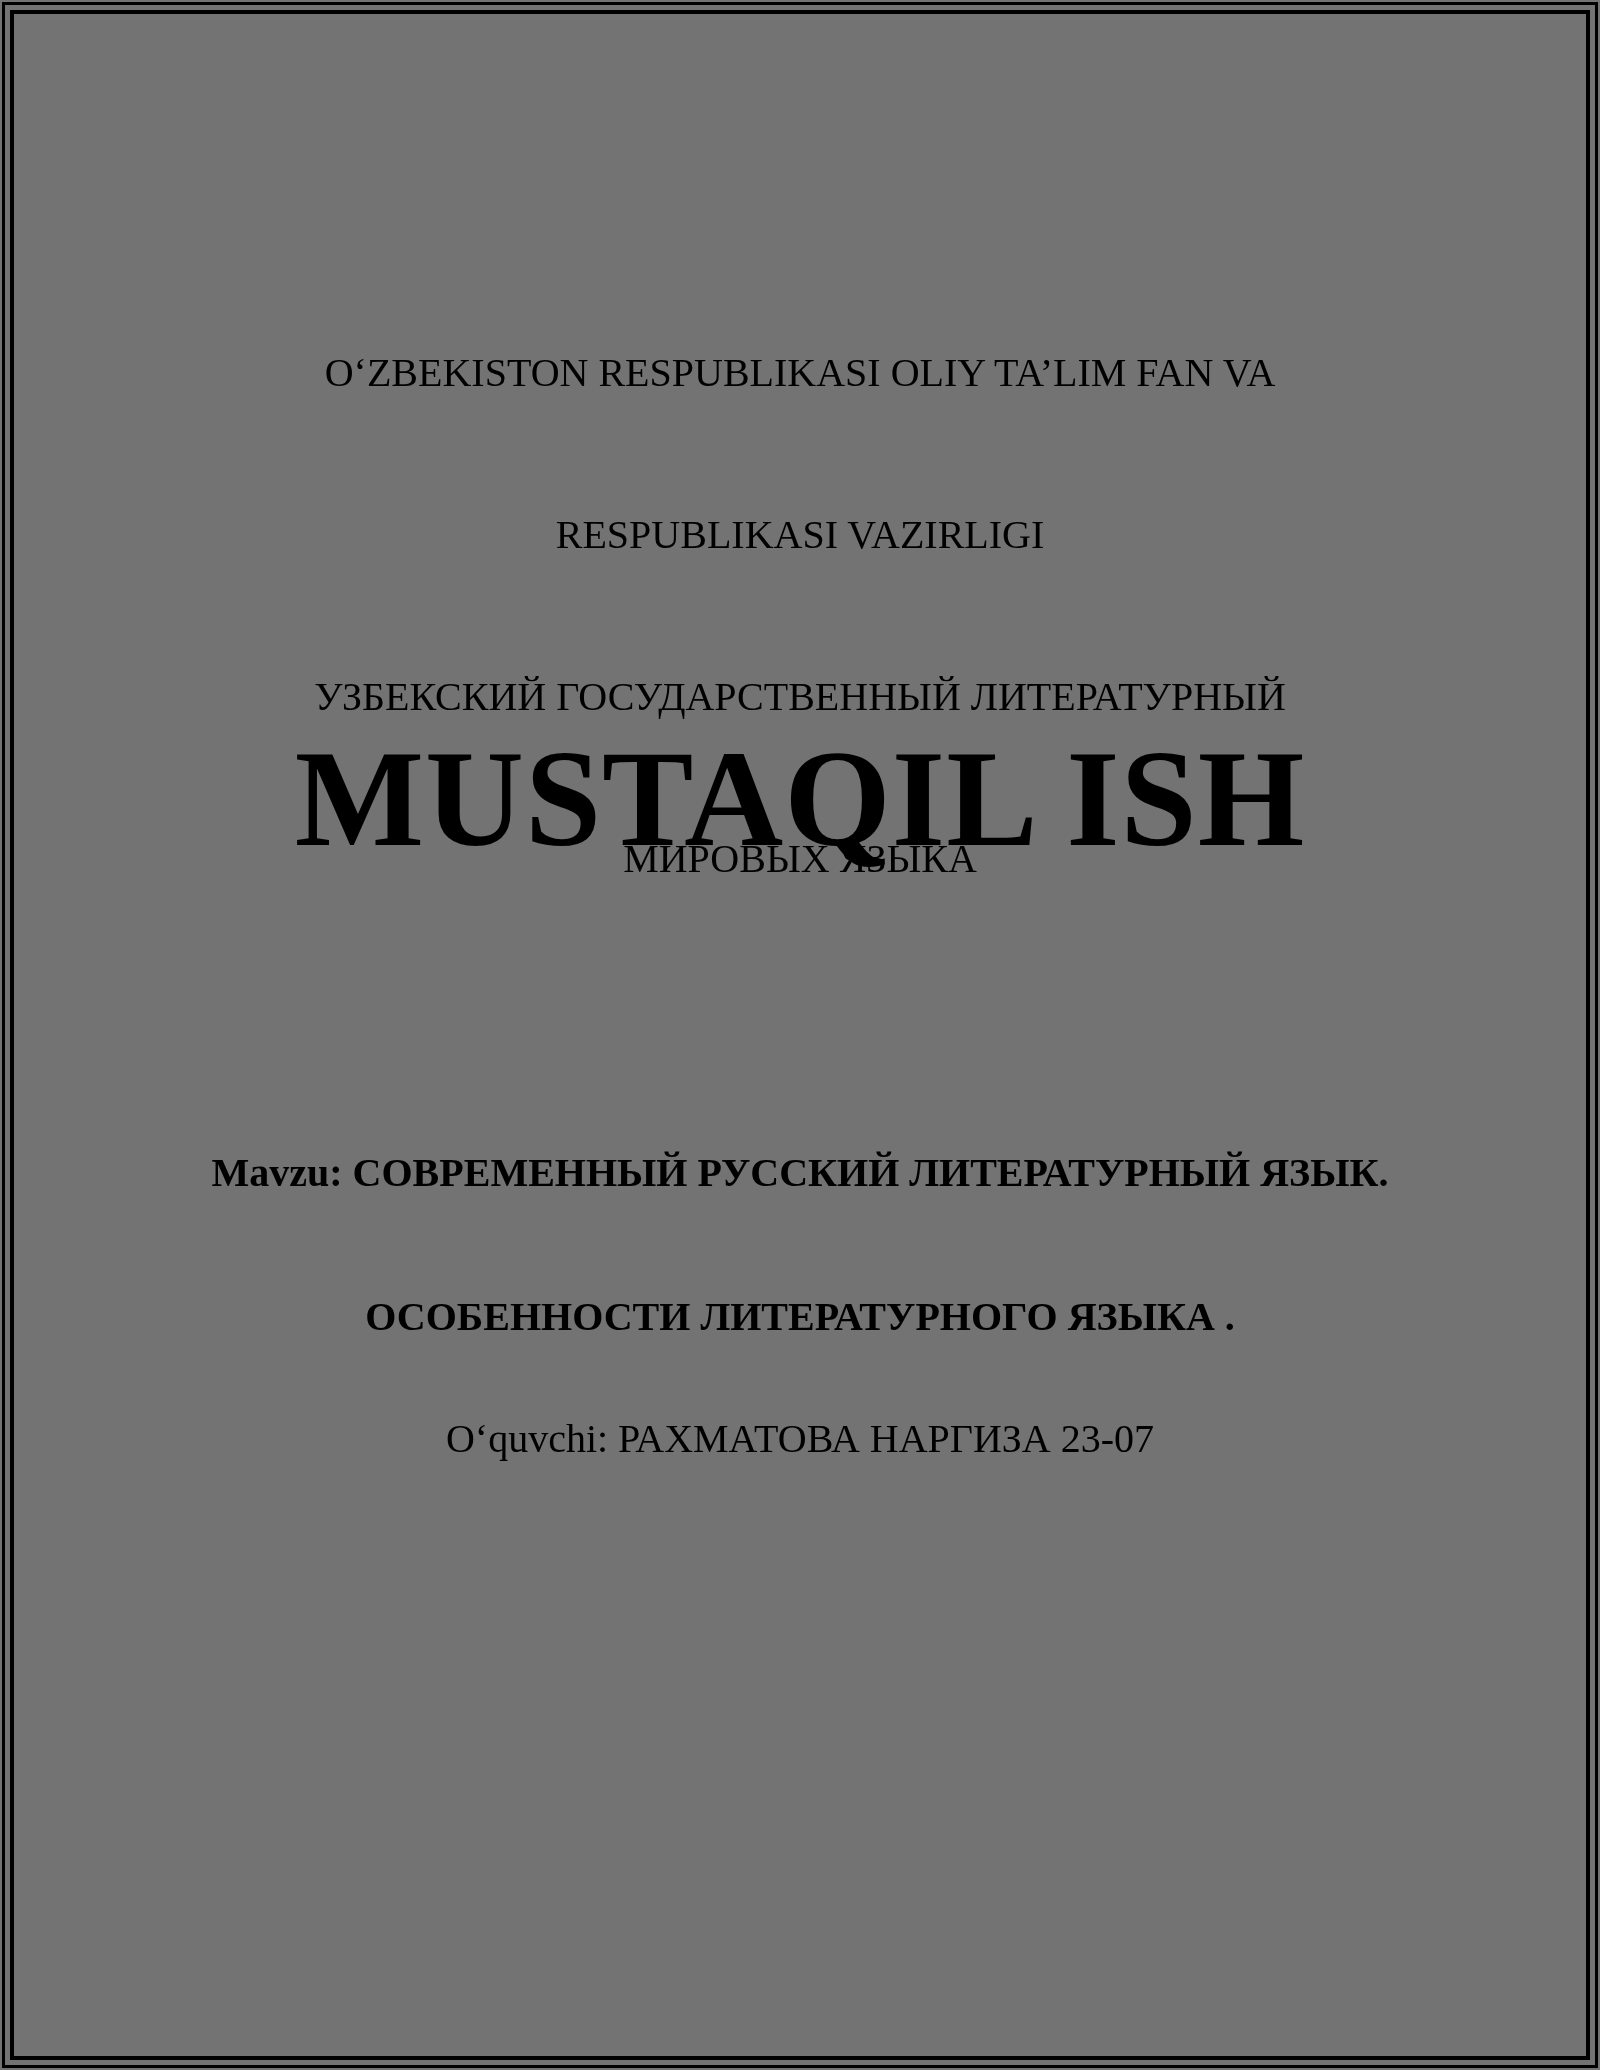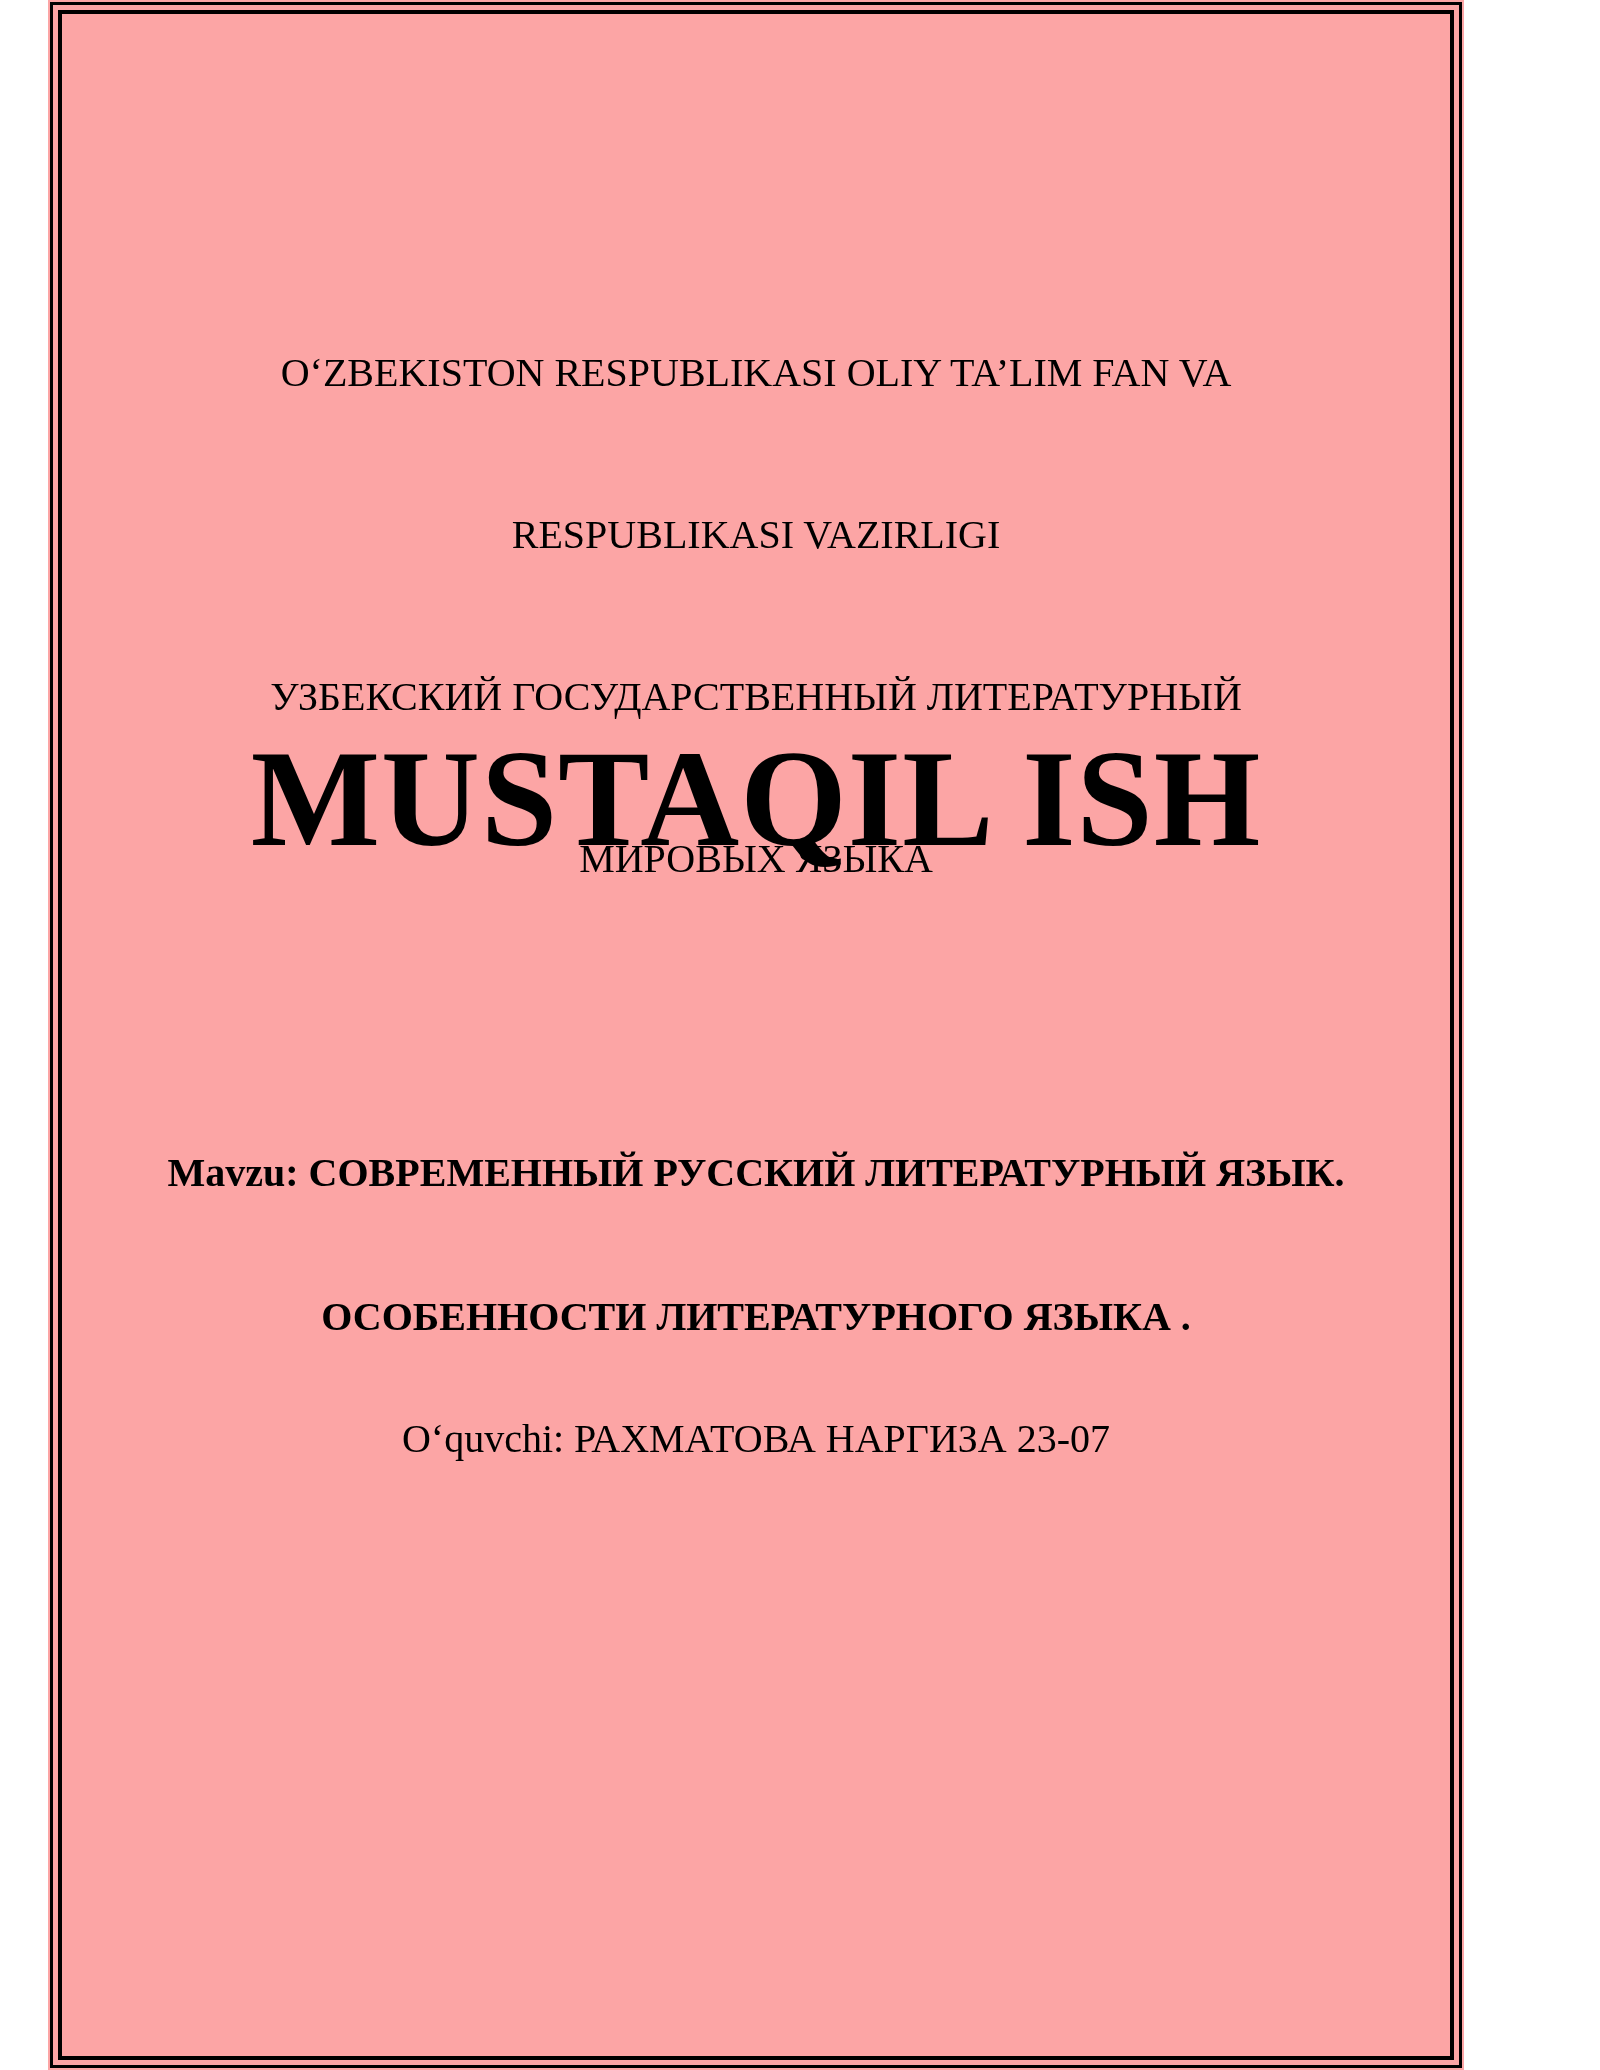--- a/index.html
+++ b/index.html
@@ -5,27 +5,26 @@
   html, body {
     margin: 0;
     padding: 0;
     width: 1600px;
     height: 2070px;
     background: #ffffff;
     overflow: hidden;
   }
   .page {
     position: relative;
-    width: 1416px;
+    width: 1600px;
     height: 2070px;
-    background: #fca5a5;
+    background: #737373;
     font-family: "Liberation Serif", "DejaVu Serif", serif;
     color: #000000;
     box-sizing: border-box;
-    margin-left: 48px;
   }
   
   .frame-outer {
     position: absolute;
     left: 2px; top: 2px; right: 2px; bottom: 2px;
     border: 3px solid #000000;
     pointer-events: none;
   }
   .frame-inner {
     position: absolute;

